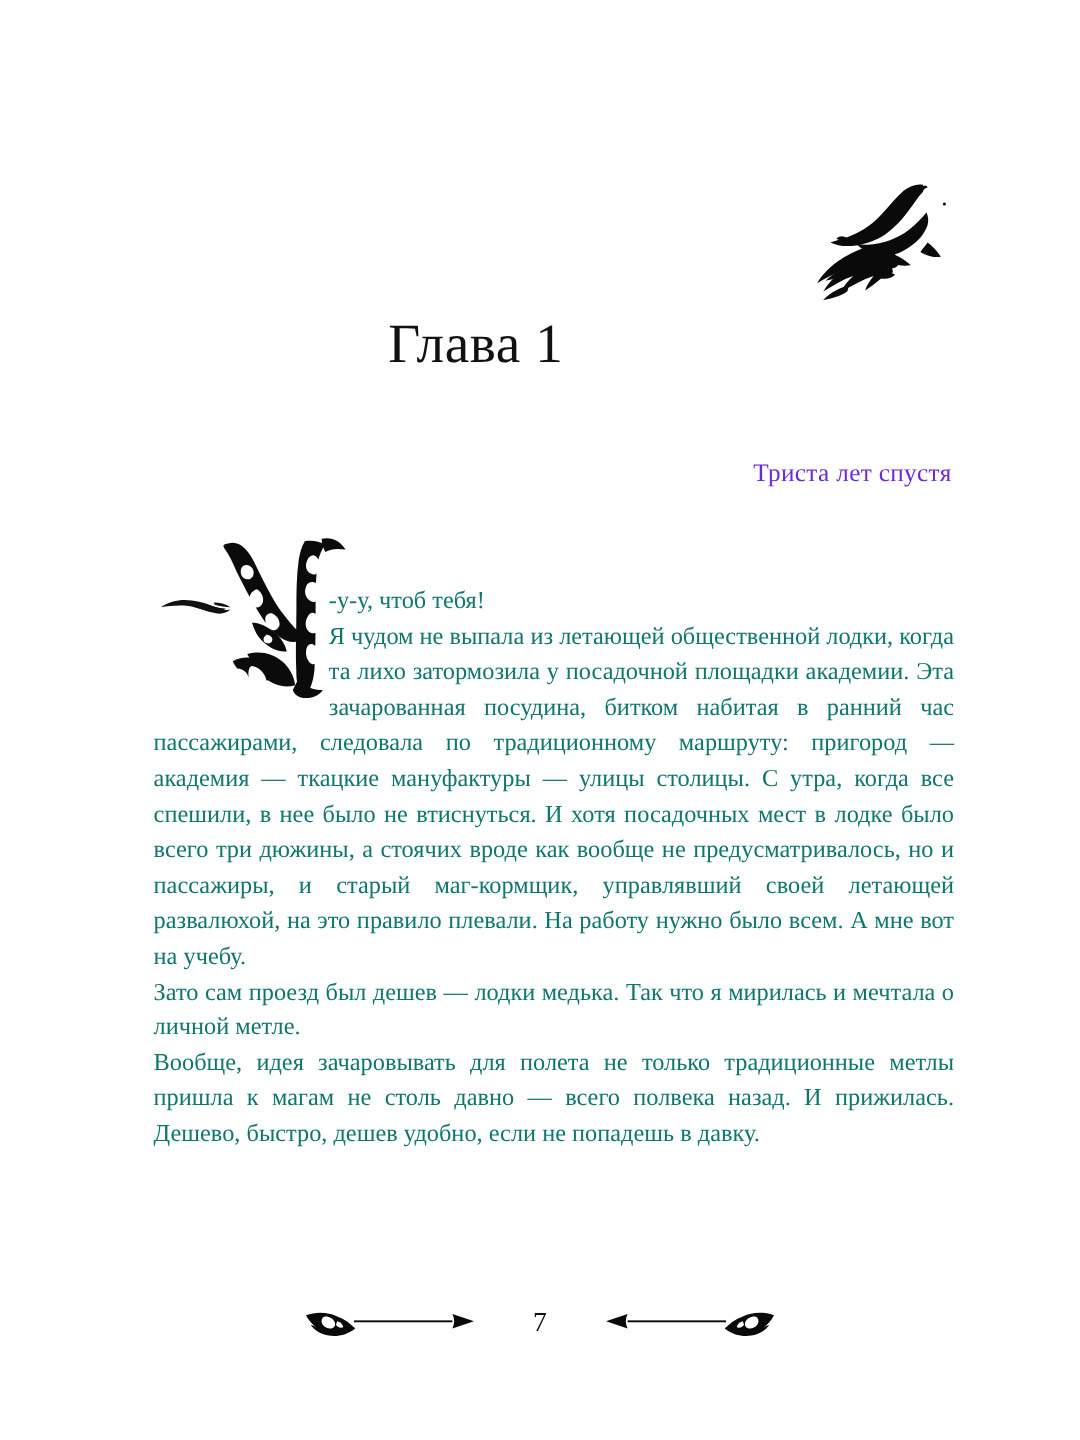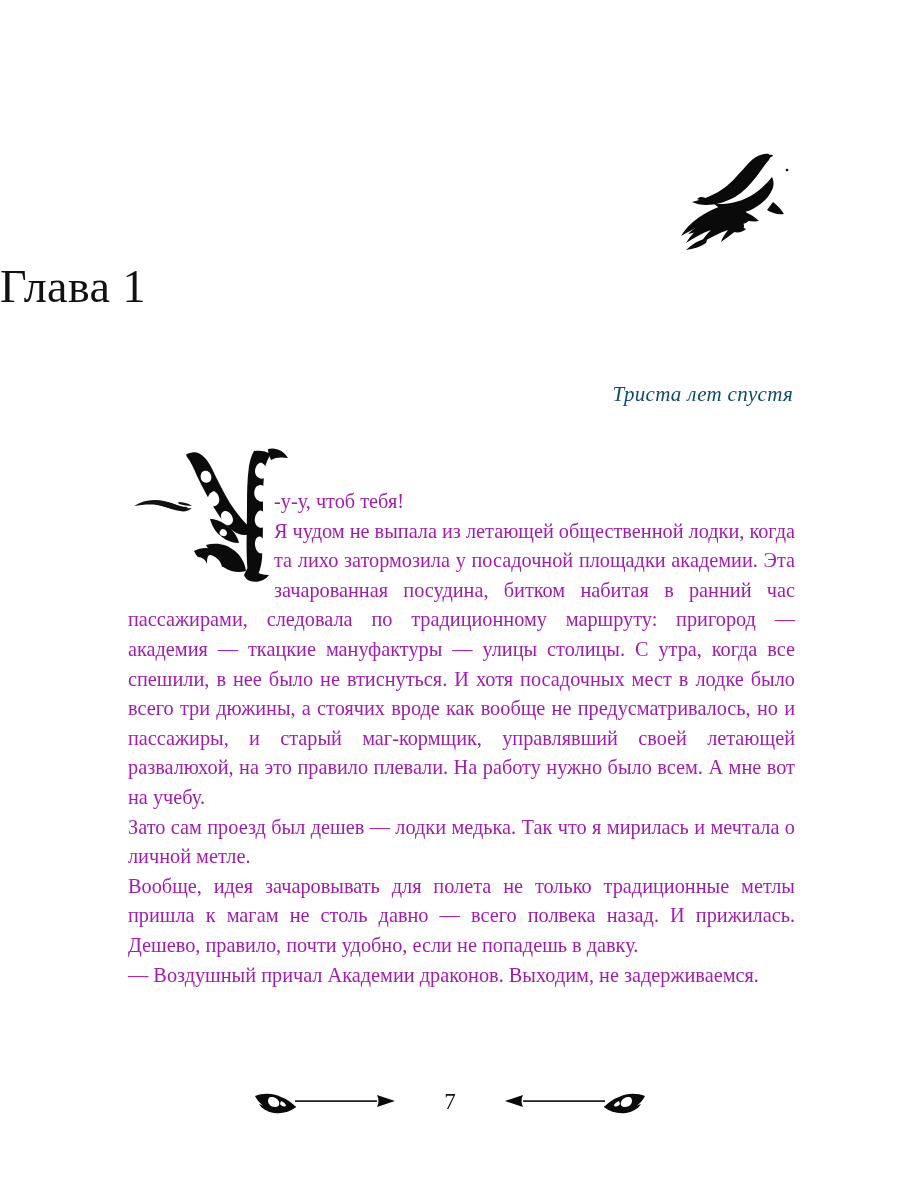--- a/index.html
+++ b/index.html
@@ -16,21 +16,21 @@
     font-family: "Liberation Serif", "DejaVu Serif", serif;
     color: #000000;
   }
 
   
   .chapter-header {
     position: absolute;
     top: 150px;
     left: 0;
     width: 795px;
-    text-align: left;
+    text-align: center;
   }
   .witch-emblem {
     display: block;
     margin: 0 0 6px auto;
     width: 118px;
     height: 108px;
   }
   .chapter-title {
     font-size: 46px;
     line-height: 1;
@@ -41,37 +41,36 @@
     padding-right: 2px;
   }
 
   
   .epigraph {
     position: absolute;
     top: 382px;
     left: 0;
     width: 793px;
     text-align: right;
-    font-style: italic;
     font-size: 21px;
     letter-spacing: 0.3px;
-    color: #0c4a6e;
+    color: #6d28d9;
   }
 
   
   .body-col {
     position: absolute;
     top: 487px;
     left: 128px;
     width: 667px;
     font-size: 20.3px;
     line-height: 29.6px;
     text-align: justify;
     text-justify: inter-word;
-    color: #a21caf;
+    color: #0f766e;
     hyphens: manual;
   }
   .body-col p {
     margin: 0;
     text-indent: 0;
   }
   .p-indent {
     text-indent: 2.05em;
   }
 
@@ -199,22 +198,21 @@
           <path fill="#ffffff" d="M22 112 c4 0 8 3 9 7 c1 3 -1 6 -4 6 c-4 0 -7 -4 -7 -8 c0 -3 1 -5 2 -5 z"></path>
 
           <path d="M72 122 c6 5 13 8 21 8 c-4 6 -12 8 -19 6 c-3 -1 -5 -3 -6 -6 z"></path>
         </g>
       </svg>
     </div>
 
     <p class="first-line-run">-у-у, чтоб тебя!</p>
     <p class="p-indent">Я чудом не выпала из летающей общественной лодки, когда та лихо затормозила у посадочной площадки академии. Эта зачарованная посудина, битком набитая в ранний час пассажирами, следовала по традиционному маршруту: пригород — академия — ткацкие мануфактуры — улицы столицы. С утра, когда все спешили, в нее было не втиснуться. И хотя посадочных мест в лодке было всего три дюжины, а стоячих вроде как вообще не предусматривалось, но и пассажиры, и старый маг-кормщик, управлявший своей летающей развалюхой, на это правило плевали. На работу нужно было всем. А мне вот на учебу.</p>
     <p class="p-indent">Зато сам проезд был дешев — лодки медька. Так что я мирилась и мечтала о личной метле.</p>
-    <p class="p-indent">Вообще, идея зачаровывать для полета не только традиционные метлы пришла к магам не столь давно — всего полвека назад. И прижилась. Дешево, правило, почти удобно, если не попадешь в давку.</p>
-    <p class="p-indent">— Воздушный причал Академии драконов. Выходим, не задерживаемся.</p>
+    <p class="p-indent">Вообще, идея зачаровывать для полета не только традиционные метлы пришла к магам не столь давно — всего полвека назад. И прижилась. Дешево, быстро, дешев удобно, если не попадешь в давку.</p>
   </div>
 
   <div class="footer">
 
     <svg class="footer-orn" viewBox="0 0 165 34" aria-hidden="true">
       <g fill="#0a0a0a">
 
         <path d="M4 12 c8 -3 18 -3 26 1 c6 2 11 6 15 10 c-7 4 -16 5 -24 3 c-8 -2 -14 -8 -17 -14 z"></path>
         <path d="M8 20 c9 4 19 5 29 3 c3 -1 6 -2 8 0 c-6 5 -14 7 -22 6 c-6 -1 -12 -4 -15 -9 z"></path>
         <path fill="#ffffff" d="M20 13 c4 0 7 2 8 5 c1 3 -1 5 -4 5 c-4 0 -7 -3 -7 -6 c0 -2 1 -4 3 -4 z"></path>

